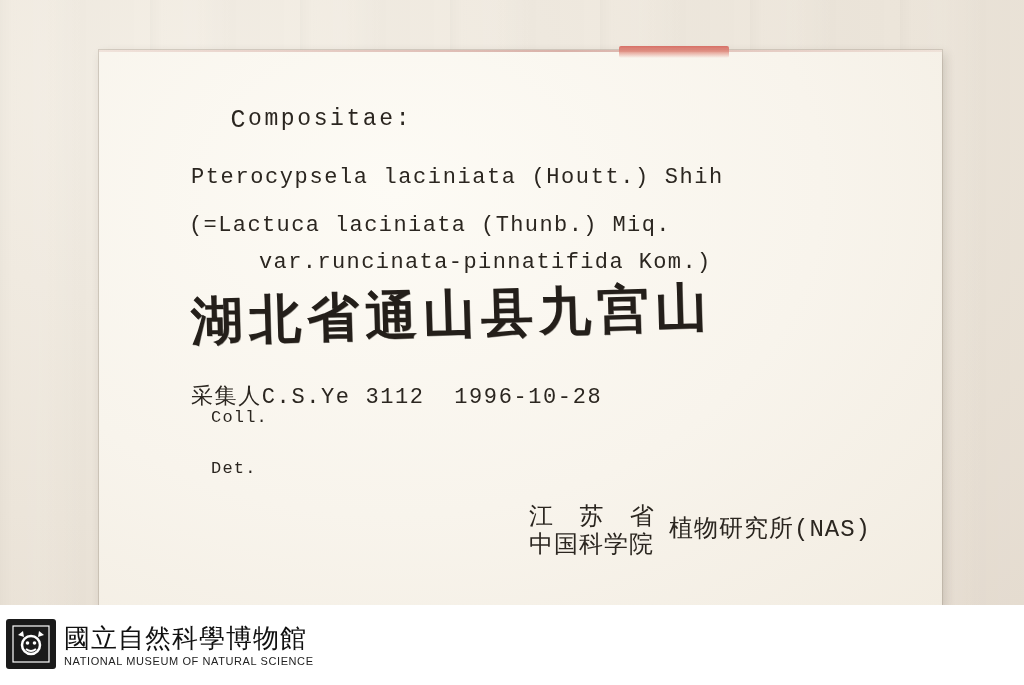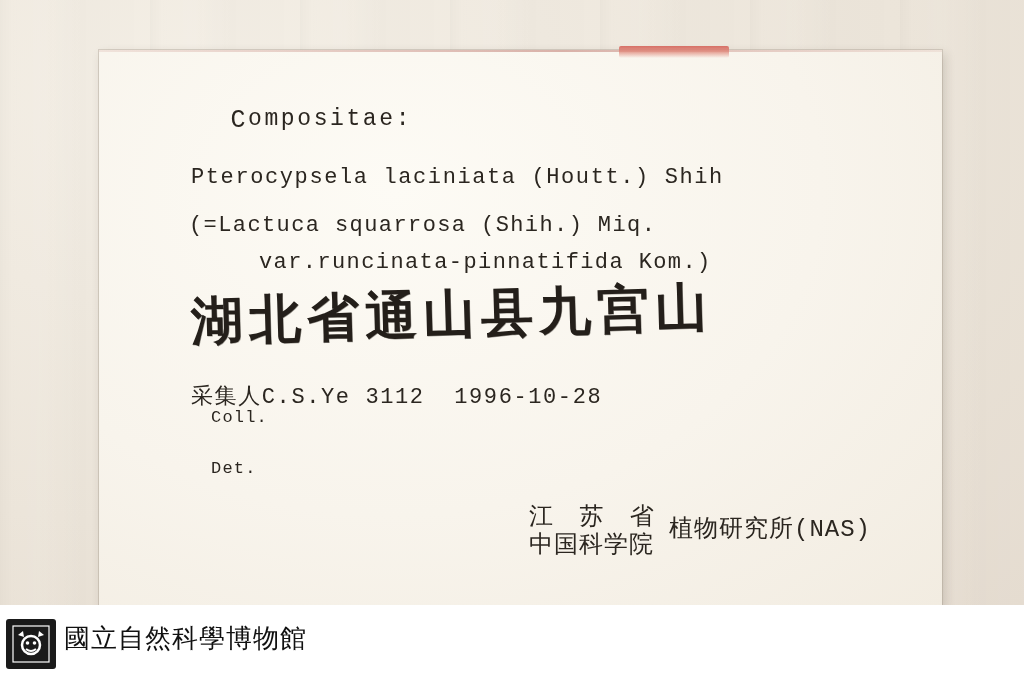--- a/index.html
+++ b/index.html
@@ -217,21 +217,21 @@
 
   <div id="label-card">
     <div id="card-top-line"></div>
     <div id="card-top-smear"></div>
 
     <div class="typed" id="family-line">
       <span class="cap-drop">C</span><span>ompositae:</span>
     </div>
 
     <div class="typed" id="sci-name">Pterocypsela laciniata (Houtt.) Shih</div>
-    <div class="typed" id="syn-line1">(=Lactuca squarrosa (Shih.) Miq.</div>
+    <div class="typed" id="syn-line1">(=Lactuca laciniata (Thunb.) Miq.</div>
     <div class="typed" id="syn-line2">var.runcinata-pinnatifida Kom.)</div>
 
     <div id="locality-handwritten">湖北省通山县九宫山</div>
 
     <div class="typed" id="collector-row">采集人C.S.Ye 3112  1996-10-28</div>
     <div class="typed" id="collector-sub">Coll.</div>
 
     <div class="typed" id="det-sub">Det.</div>
 
     <div class="typed" id="inst-province">江 苏 省</div>
@@ -247,13 +247,14 @@
       <circle cx="21" cy="22" r="9" fill="none" stroke="#ffffff" stroke-width="2.5"></circle>
       <circle cx="17.5" cy="20" r="1.8" fill="#ffffff"></circle>
       <circle cx="24.5" cy="20" r="1.8" fill="#ffffff"></circle>
       <path d="M16 26 Q21 30 26 26" fill="none" stroke="#ffffff" stroke-width="2"></path>
       <path d="M8 12 L13 8 L14 14 Z" fill="#ffffff"></path>
       <path d="M34 12 L29 8 L28 14 Z" fill="#ffffff"></path>
       <rect x="3" y="3" width="36" height="36" fill="none" stroke="#ffffff" stroke-width="1.2"></rect>
     </svg>
   </div>
   <div id="museum-name-zh">國立自然科學博物館</div>
+  <div id="museum-name-en">NATIONAL MUSEUM OF NATURAL SCIENCE</div>
 </div>
 
 </body></html>

